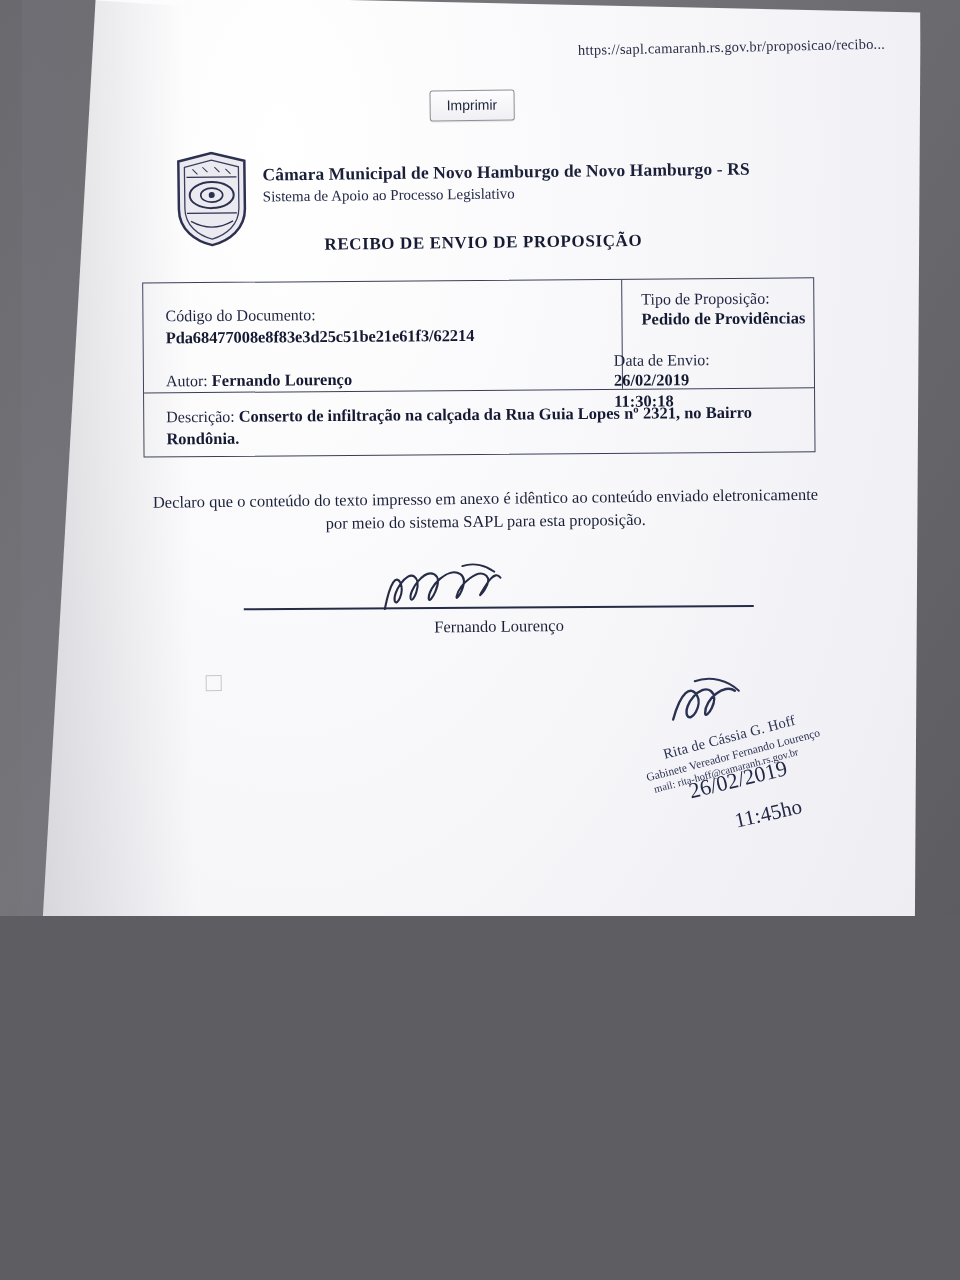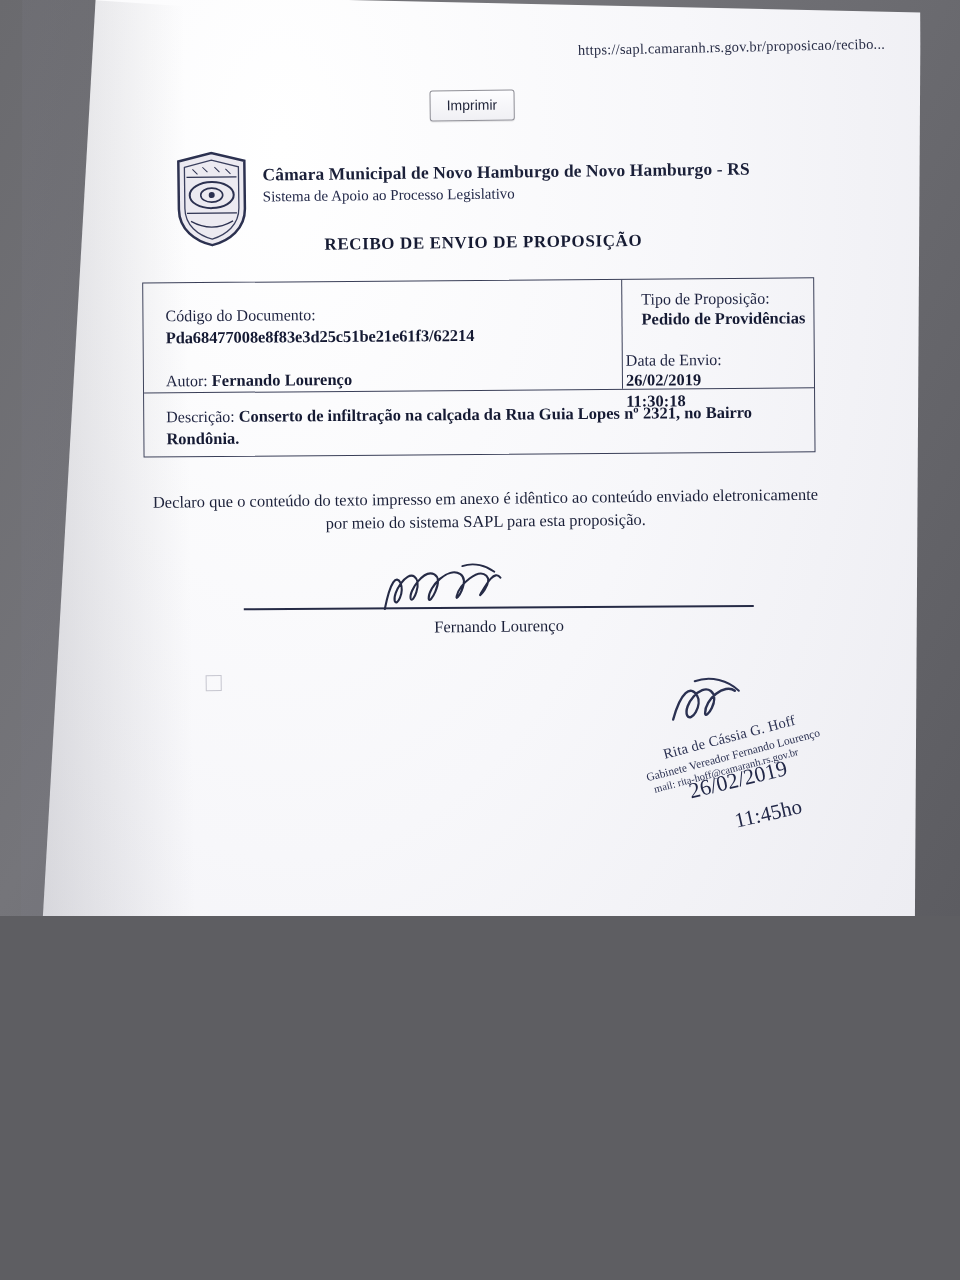--- a/index.html
+++ b/index.html
@@ -152,21 +152,21 @@
   .lbl { font-size: 16px; color: #1e2340; }
   .val { font-size: 16.5px; font-weight: bold; color: #151a33; }
   .code-cell { left: 22px; top: 24px; width: 450px; }
   .code-cell .val { margin-top: 3px; letter-spacing: -0.1px; }
   .author-cell { left: 22px; top: 88px; }
   .author-cell .lbl { display: inline; }
   .author-cell .val { display: inline; }
   .tipo-cell { left: 498px; top: 11px; width: 170px; }
   .tipo-cell .lbl { display:block; }
   .tipo-cell .val { display:block; line-height: 1.15; margin-top: 2px; }
-  .data-cell { left: 482px; top: 72px; width: 170px; }
+  .data-cell { left: 470px; top: 72px; width: 170px; }
   .data-cell .lbl { display:block; }
   .data-cell .val { display:block; line-height: 1.2; margin-top: 1px; }
   .desc-cell { left: 22px; top: 123px; width: 630px; }
   .desc-cell .lbl { display:inline; }
   .desc-cell .val { display:inline; line-height: 1.35; }
   
   .declaration {
     position: absolute;
     left: 130px;
     top: 497px;

